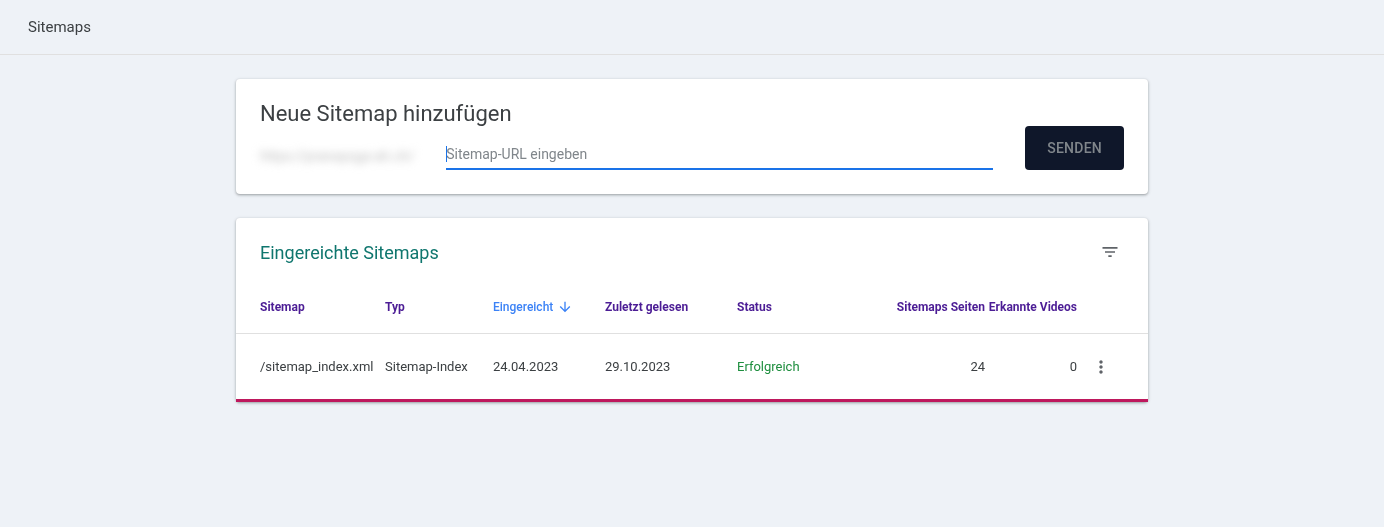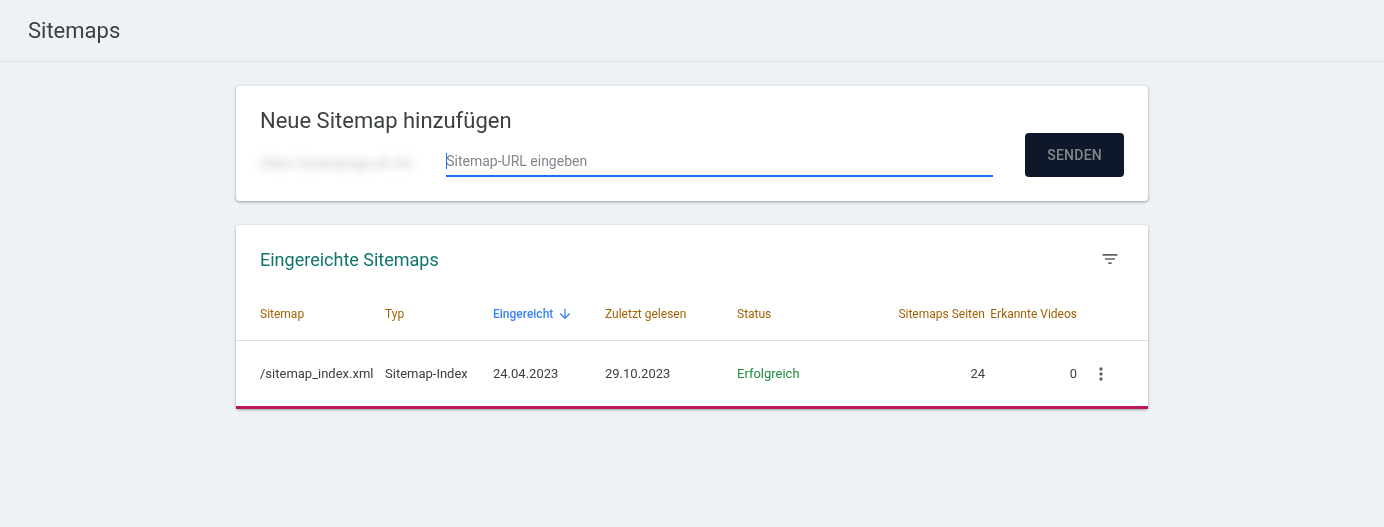--- a/index.html
+++ b/index.html
@@ -1,37 +1,37 @@
 <!DOCTYPE html>
 <html><head>
   <meta charset="utf-8">
   <style>
     * { margin: 0; padding: 0; box-sizing: border-box; font-family: Roboto, Arial, sans-serif; }
     body { background: #eef2f7; min-height: 527px; }
     .header { padding: 18px 28px; border-bottom: 1px solid #e0e0e0; }
-    .header h1 { font-size: 22px; font-weight: 400; color: #3c4043; }
+    .header h1 { font-size: 15px; font-weight: 400; color: #3c4043; }
     .content { max-width: 912px; margin: 0 auto; padding-top: 24px; }
     .card { background: #fff; border-radius: 4px; box-shadow: 0 1px 2px rgba(60,64,67,.3), 0 1px 3px 1px rgba(60,64,67,.15); margin-bottom: 24px; }
     .card-add { padding: 22px 24px 24px; }
     .card-add h2 { font-size: 22px; font-weight: 400; color: #3c4043; }
     .add-row { display: flex; align-items: flex-end; gap: 32px; }
     .url-prefix { color: #bdbdbd; font-size: 14px; filter: blur(4px); user-select: none; white-space: nowrap; padding-bottom: 6px; }
     .url-input-wrap { flex: 1; position: relative; }
     .url-input { width: 100%; border: none; border-bottom: 2px solid #1a73e8; font-size: 14px; padding: 4px 0 6px; outline: none; background: transparent; }
     .url-input::placeholder { color: #80868b; }
     .caret { position: absolute; left: 0; bottom: 8px; width: 1px; height: 16px; background: #1a73e8; }
     .btn-send { background: #0f172a; border: none; color: #80868b; font-size: 14px; font-weight: 500; padding: 14px 22px; border-radius: 4px; cursor: pointer; letter-spacing: .25px; }
     .card-list { padding: 0; }
     .list-header { display: flex; align-items: center; justify-content: space-between; padding: 20px 24px 14px; }
     .list-header h2 { font-size: 18px; font-weight: 400; color: #0f766e; }
     .icon-btn { background: none; border: none; cursor: pointer; padding: 4px; color: #5f6368; display: flex; align-items: center; justify-content: center; }
     .table { width: 100%; }
     .thead, .trow { display: grid; grid-template-columns: 125px 108px 112px 132px 114px 134px 92px 38px; padding: 0 24px; align-items: center; }
     .thead { border-bottom: 1px solid #e0e0e0; height: 54px; }
-    .th { font-size: 12px; color: #a16207; font-weight: 400; display: flex; align-items: center; gap: 4px; }
+    .th { font-size: 12px; color: #4c1d95; font-weight: 700; display: flex; align-items: center; gap: 4px; }
     .th.sorted { color: #3b82f6; font-weight: 500; }
     .th.right, .td.right { justify-content: flex-end; text-align: right; }
     .trow { min-height: 68px; padding-top: 14px; padding-bottom: 14px; border-bottom: 3px solid #be185d; cursor: pointer; }
     .td { font-size: 13px; color: #3c4043; display: flex; word-break: break-all; }
     .td.success { color: #1e8e3e; }
     .pagination { display: flex; align-items: center; justify-content: flex-end; padding: 12px 20px; gap: 24px; }
     .pag-label { font-size: 12px; color: #5f6368; }
     .pag-select { display: flex; align-items: center; gap: 8px; font-size: 12px; color: #3c4043; cursor: pointer; }
     .pag-range { font-size: 12px; color: #5f6368; }
     .pag-arrows { display: flex; gap: 8px; }

